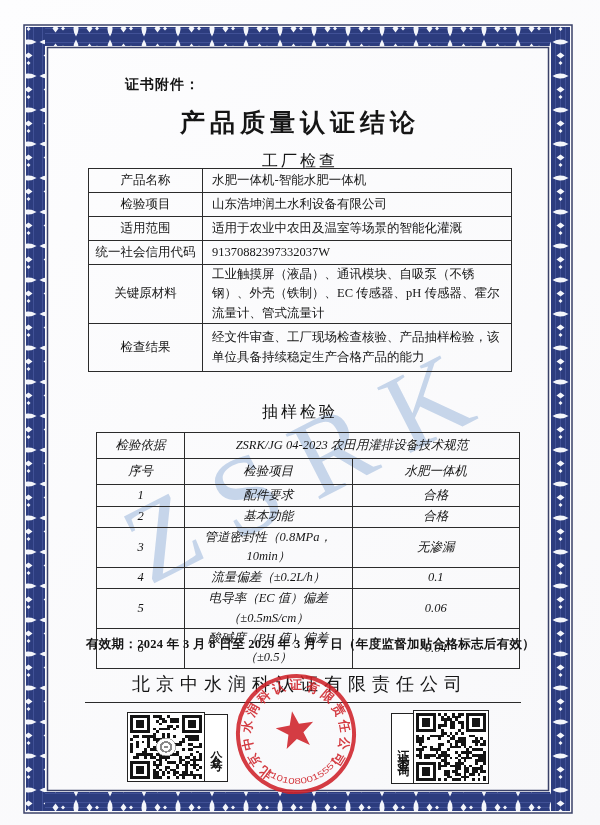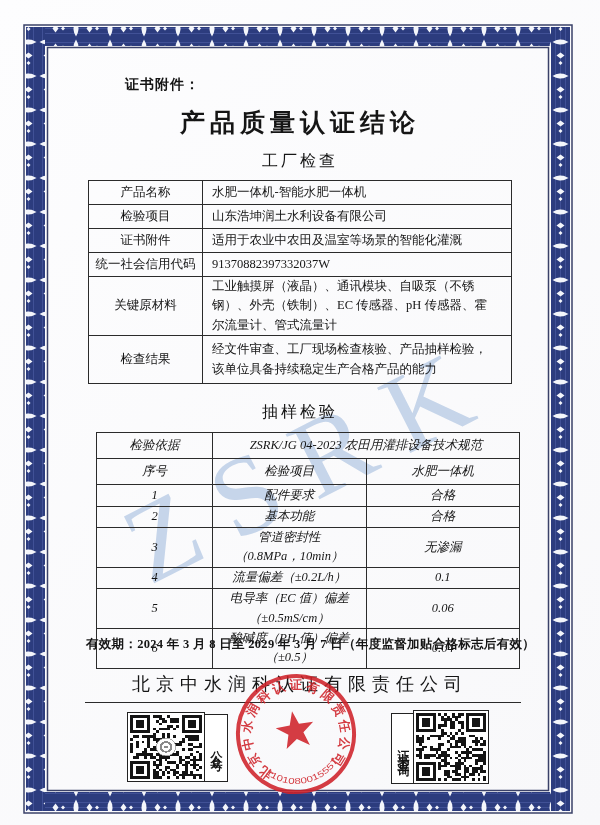--- a/index.html
+++ b/index.html
@@ -9,23 +9,23 @@
   .abs{position:absolute;}
   
   .attach{left:93px;top:76px;font-size:14px;font-weight:bold;letter-spacing:1px;margin-left:32px;}
   .title{left:0;top:106px;width:100%;text-align:center;font-size:25px;font-weight:bold;
          letter-spacing:5px;font-family:"Liberation Sans","DejaVu Sans",sans-serif;}
   .sect{left:0;width:100%;text-align:center;font-size:16px;letter-spacing:3px;}
   .sect1{top:151px;}
   .sect2{top:402px;}
   
   table{border-collapse:collapse;table-layout:fixed;background:transparent;}
-  td{border:1px solid #2b2b2b;padding:0 14px;font-size:12.5px;line-height:1.55;
+  td{border:1px solid #2b2b2b;padding:0 0;font-size:12.5px;line-height:1.55;
      overflow:hidden;}
-  .t1{left:88px;top:180px;width:424px;}
+  .t1{left:88px;top:168px;width:424px;}
   .t1 td.lb{width:109px;text-align:center;padding:0 2px;}
   .t1 td.vl{text-align:left;padding-left:9px;}
   .t1 tr.r1{height:24px;} .t1 tr.r2{height:46px;} .t1 tr.r3{height:48px;}
   .t2{left:96px;top:432px;width:424px;font-style:italic;}
   .t2 td{text-align:center;}
   .t2 .c1{width:87px;} .t2 .c2{width:232px;} .t2 .c3{width:105px;}
   .t2 tr.hb{height:26px;} .t2 tr.rr{height:21.5px;}
   
   .valid{left:86px;top:636px;font-size:12.5px;font-weight:bold;letter-spacing:.3px;}
   .issuer{left:0;top:672px;width:100%;text-align:center;font-size:18px;letter-spacing:6px;}
@@ -82,21 +82,21 @@
     <tbody>
         <tr class="r1">
       <td class="lb">产品名称</td>
       <td class="vl">水肥一体机-智能水肥一体机</td>
     </tr>
     <tr class="r1">
       <td class="lb">检验项目</td>
       <td class="vl">山东浩坤润土水利设备有限公司</td>
     </tr>
     <tr class="r1">
-      <td class="lb">证书附件</td>
+      <td class="lb">适用范围</td>
       <td class="vl">适用于农业中农田及温室等场景的智能化灌溉</td>
     </tr>
     <tr class="r1">
       <td class="lb">统一社会信用代码</td>
       <td class="vl">91370882397332037W</td>
     </tr>
     <tr class="r2">
       <td class="lb">关键原材料</td>
       <td class="vl">工业触摸屏（液晶）、通讯模块、自吸泵（不锈钢）、外壳（铁制）、EC 传感器、pH 传感器、霍尔流量计、管式流量计</td>
     </tr>

